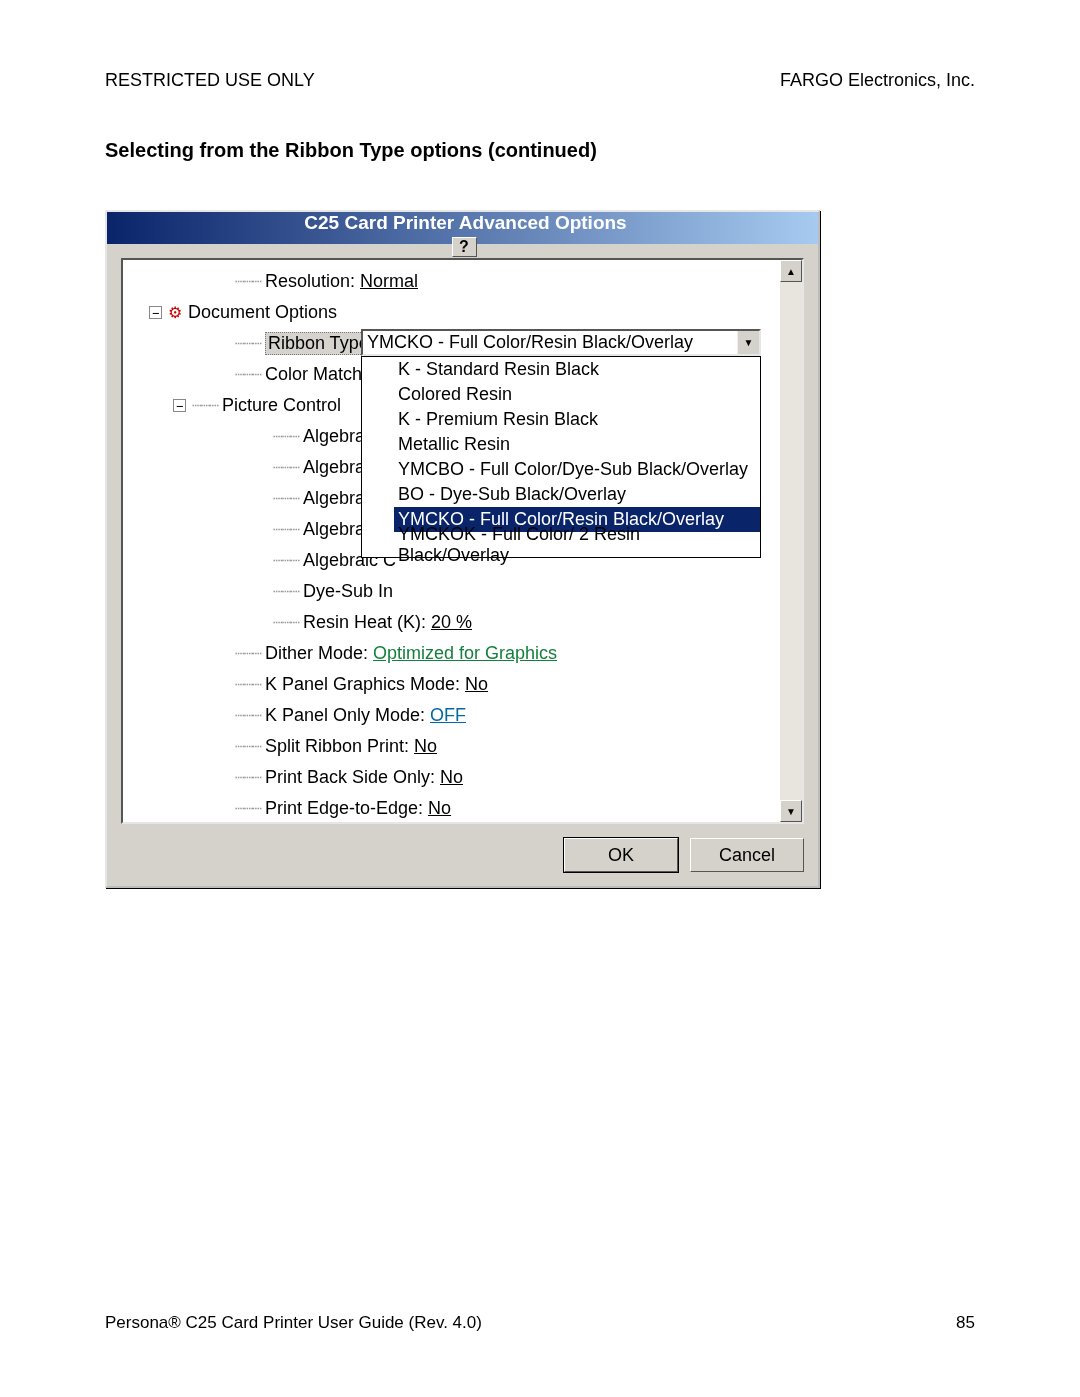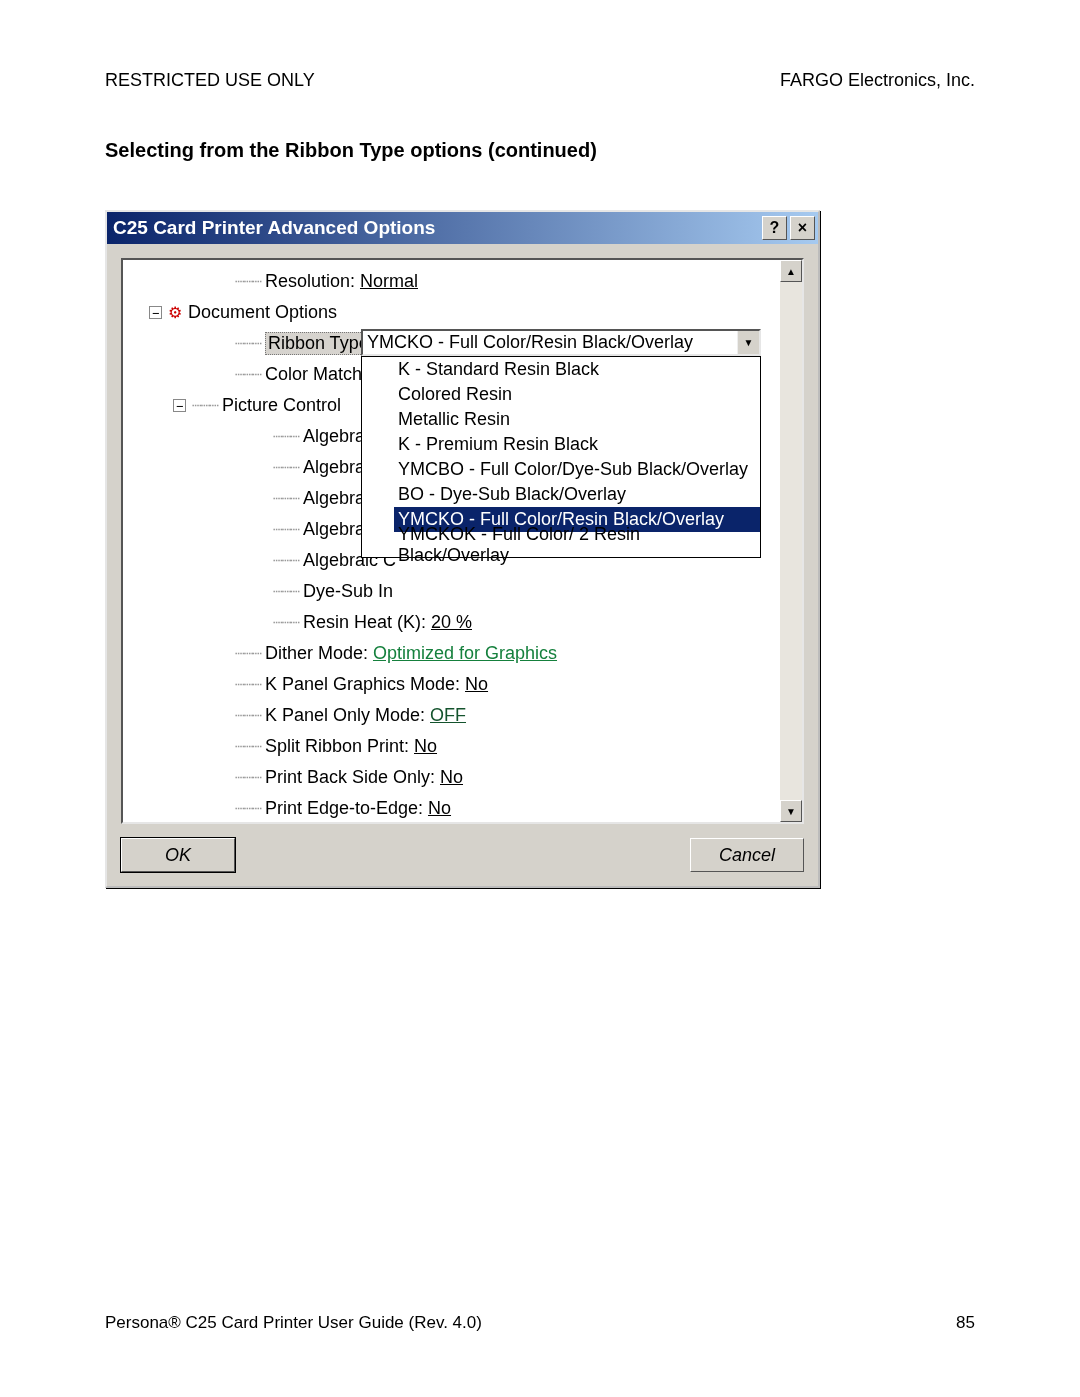--- a/index.html
+++ b/index.html
@@ -36,20 +36,21 @@
   }
   .titlebar {
     display: flex;
     align-items: center;
     background: linear-gradient(to right, #0a246a, #a6caf0);
     color: #fff;
     font-weight: bold;
     font-size: 19px;
     height: 32px;
     padding-left: 6px;
+    flex-direction: column;
   }
   .titlebar-text { flex: 1; }
   .titlebar-btn {
     width: 25px;
     height: 24px;
     margin: 3px 3px 3px 0;
     background: #d5d2cb;
     border: 1px solid #fff;
     border-right-color: #555;
     border-bottom-color: #555;
@@ -186,24 +187,23 @@
     display: flex;
     align-items: center;
     margin-left: 32px;
   }
   .dropdown-item.highlight {
     background: #0a246a;
     color: #fff;
   }
   .button-row {
     display: flex;
-    justify-content: space-between;
+    justify-content: flex-end;
     gap: 12px;
     margin-top: 14px;
-    font-style: italic;
   }
   .dlg-btn {
     width: 114px;
     height: 34px;
     background: #d5d2cb;
     border: 1px solid #fff;
     border-right-color: #555;
     border-bottom-color: #555;
     font-size: 18px;
     font-family: Tahoma, sans-serif;
@@ -311,21 +311,21 @@
 
           <div class="tree-row indent-3">
             <span class="conn">┈┈┈</span>
             <span>K Panel Graphics Mode:</span>&nbsp;
             <span class="val-underline">No</span>
           </div>
 
           <div class="tree-row indent-3">
             <span class="conn">┈┈┈</span>
             <span>K Panel Only Mode:</span>&nbsp;
-            <span class="val-underline" style="color:#14532d">OFF</span>
+            <span class="val-underline" style="color:#0369a1">OFF</span>
           </div>
 
           <div class="tree-row indent-3">
             <span class="conn">┈┈┈</span>
             <span>Split Ribbon Print:</span>&nbsp;
             <span class="val-underline">No</span>
           </div>
 
           <div class="tree-row indent-3">
             <span class="conn">┈┈┈</span>
@@ -340,22 +340,22 @@
           </div>
 
           <div class="combo">
             <span class="combo-text">YMCKO - Full Color/Resin Black/Overlay</span>
             <div class="combo-arrow">▼</div>
           </div>
 
           <div class="dropdown" id="ribbon-dropdown">
               <div class="dropdown-item">K - Standard Resin Black</div>
               <div class="dropdown-item">Colored Resin</div>
+              <div class="dropdown-item">K - Premium Resin Black</div>
               <div class="dropdown-item">Metallic Resin</div>
-              <div class="dropdown-item">K - Premium Resin Black</div>
               <div class="dropdown-item">YMCBO - Full Color/Dye-Sub Black/Overlay</div>
               <div class="dropdown-item">BO - Dye-Sub Black/Overlay</div>
               <div class="dropdown-item highlight">YMCKO - Full Color/Resin Black/Overlay</div>
               <div class="dropdown-item">YMCKOK - Full Color/ 2 Resin Black/Overlay</div>
             </div>
 
         </div>
         <div class="scrollbar-v">
           <div class="scroll-btn">▲</div>
           <div class="scroll-track"></div>

